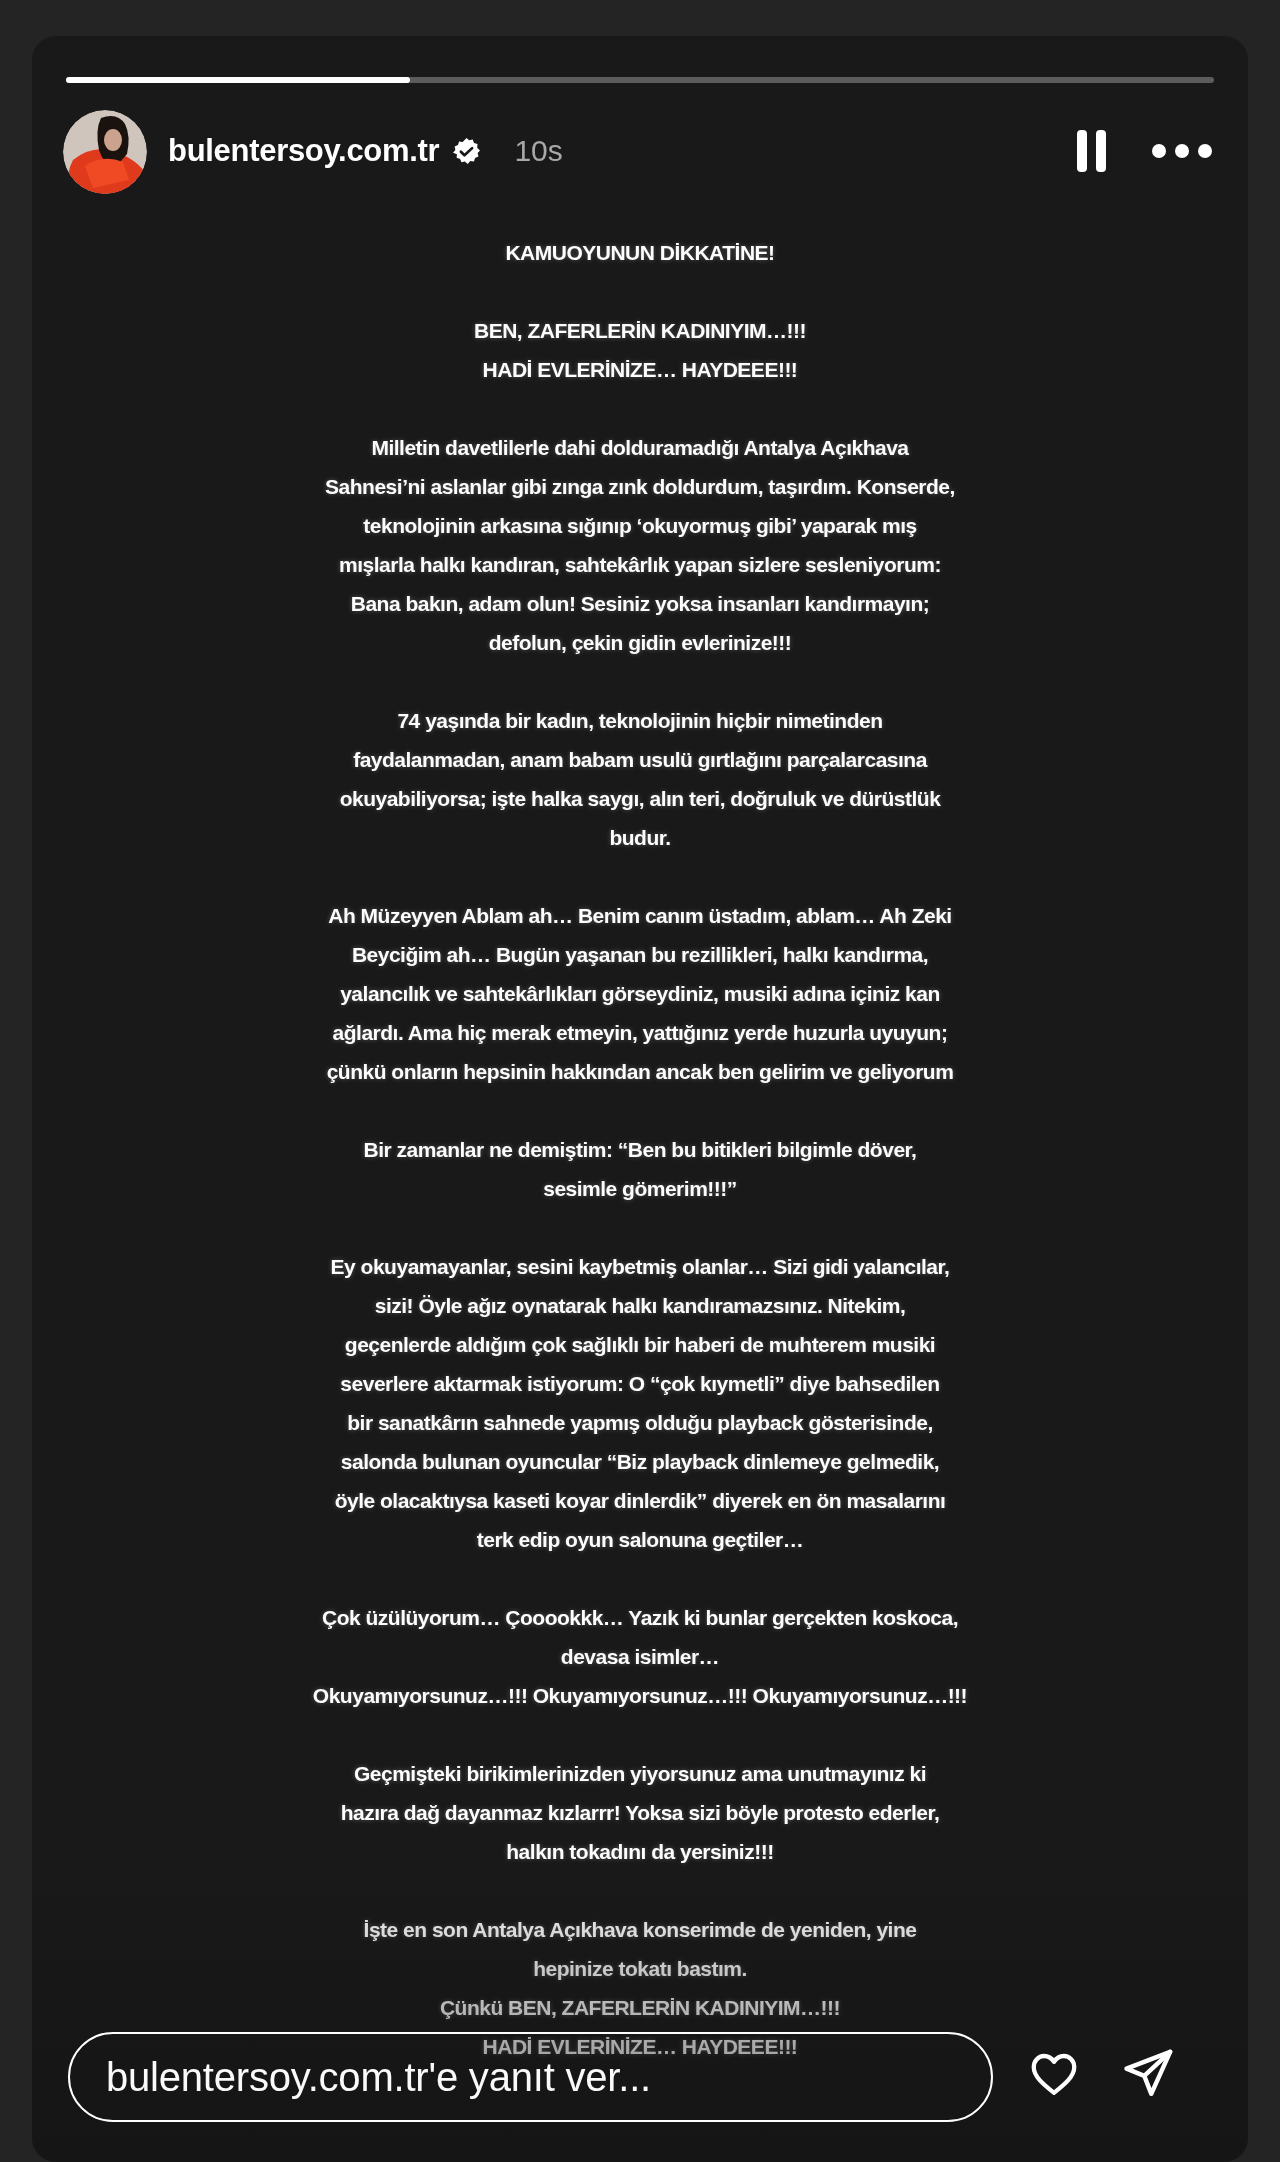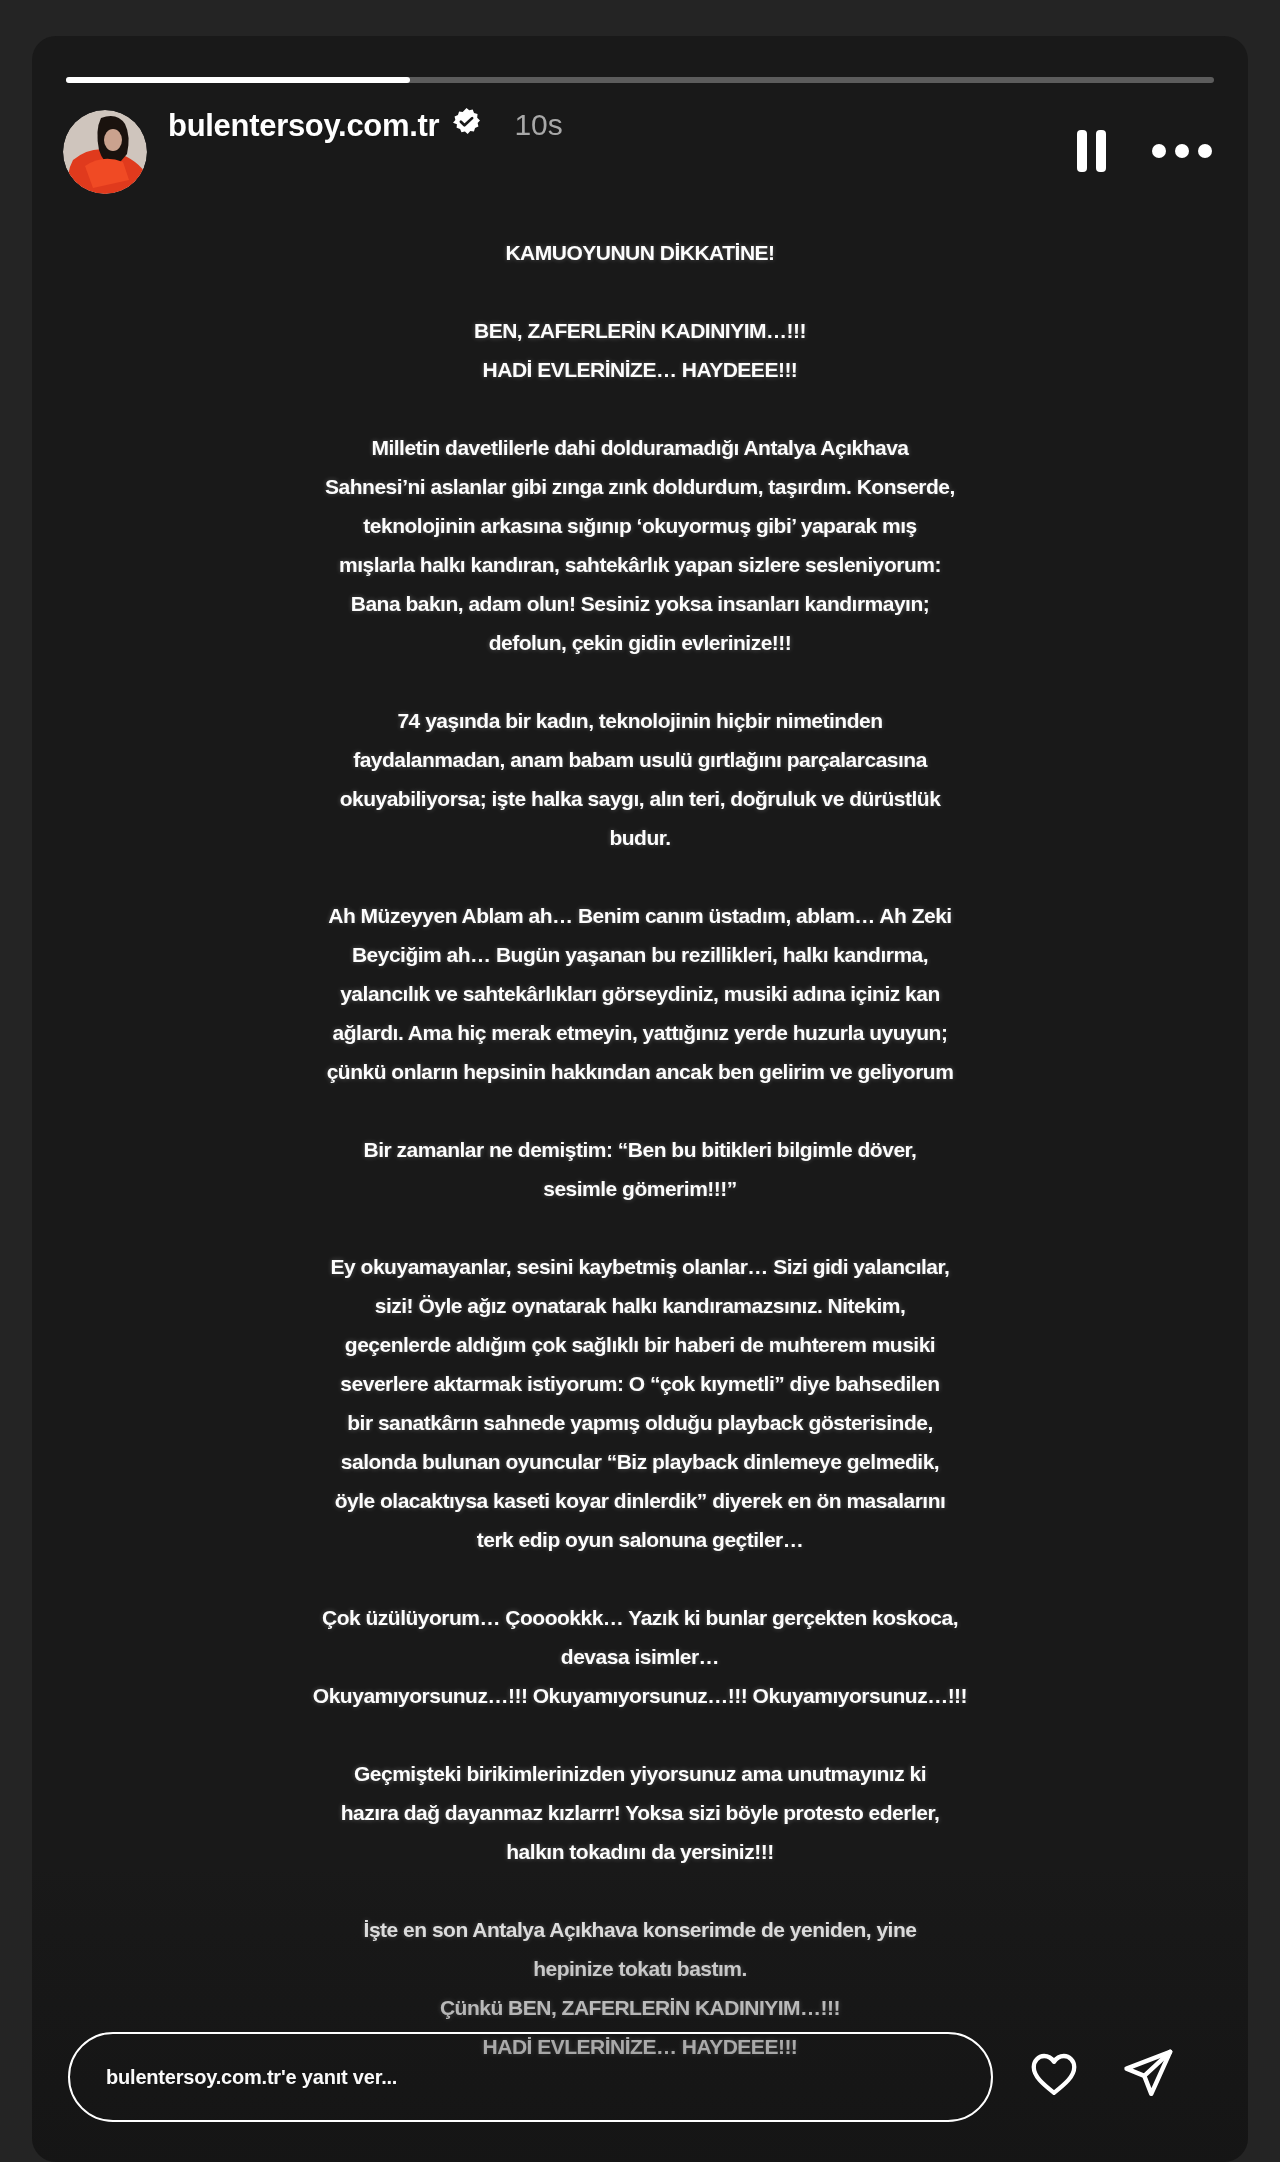--- a/index.html
+++ b/index.html
@@ -15,21 +15,21 @@
   .stage{position:relative;width:1280px;height:2162px;background:var(--page-bg);overflow:hidden;}
   .story-card{position:absolute;left:32px;top:36px;width:1216px;height:2126px;background:var(--card-bg);border-radius:24px;overflow:hidden;}
 
   
   .progress{position:absolute;left:34px;right:34px;top:41px;height:6px;border-radius:3px;background:var(--track);}
   .progress-fill{height:100%;border-radius:3px;background:#fff;}
 
   
   .header{position:absolute;left:0;right:0;top:72px;height:86px;}
   .avatar{position:absolute;left:31px;top:2px;width:84px;height:84px;border-radius:50%;overflow:hidden;display:block;}
-  .user-row{position:absolute;left:136px;top:0;height:86px;display:flex;align-items:flex-start;gap:14px;}
+  .user-row{position:absolute;left:136px;top:0;height:86px;display:flex;align-items:center;gap:14px;}
   .username{color:#fff;font-size:31px;font-weight:700;letter-spacing:-0.3px;}
   .badge{width:27px;height:27px;display:block;}
   .timestamp{color:var(--muted);font-size:30px;font-weight:400;margin-left:20px;}
   .controls{position:absolute;right:36px;top:0;height:86px;display:flex;align-items:center;gap:46px;}
   .pause{display:flex;gap:9px;cursor:pointer;}
   .pause span{display:block;width:10px;height:42px;background:#fff;border-radius:4px;}
   .dots{display:flex;gap:9px;cursor:pointer;}
   .dots i{display:block;width:14px;height:14px;border-radius:50%;background:#fff;}
 
   
@@ -38,21 +38,21 @@
   .line{color:var(--text);font-size:21px;font-weight:700;line-height:39px;letter-spacing:-0.5px;white-space:nowrap;text-shadow:0 0 5px rgba(255,255,255,0.28);}
 
   
   .fade{position:absolute;left:0;right:0;bottom:0;height:300px;z-index:2;pointer-events:none;
         background:linear-gradient(to bottom,rgba(18,18,18,0) 0%,rgba(18,18,18,0.25) 40%,rgba(18,18,18,0.55) 100%);}
 
   
   .footer{position:absolute;left:0;right:0;bottom:0;height:140px;z-index:3;}
   .reply-pill{position:absolute;left:36px;top:10px;width:925px;height:90px;border:2.5px solid #fff;border-radius:46px;
               background:transparent;display:flex;align-items:center;padding:0 36px;cursor:text;}
-  .reply-placeholder{color:#fafafa;font-size:20px;font-weight:700;letter-spacing:-0.2px;white-space:nowrap;}
+  .reply-placeholder{color:#fafafa;font-size:40px;font-weight:400;letter-spacing:-0.2px;white-space:nowrap;}
   .icon-btn{position:absolute;top:24px;width:56px;height:56px;display:flex;align-items:center;justify-content:center;cursor:pointer;}
   .like-btn{left:994px;}
   .share-btn{left:1088px;}
 </style>
 </head>
 <body>
 
 <div class="stage">
   <div class="story-card">
 

